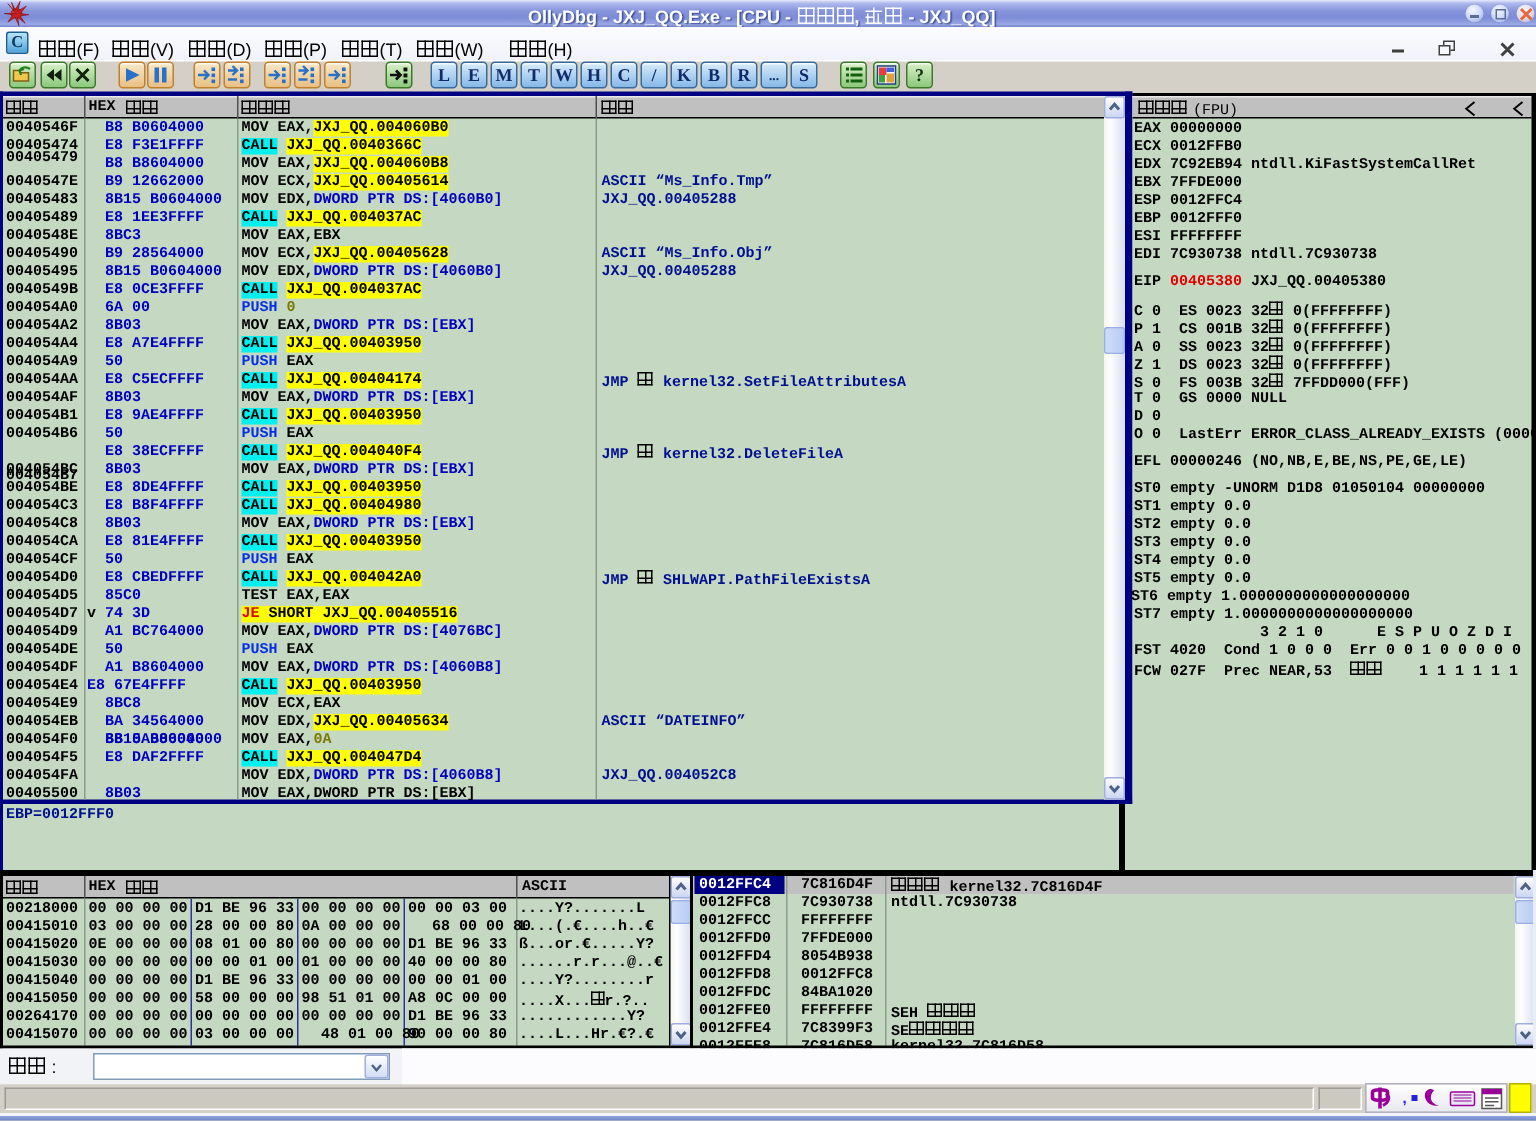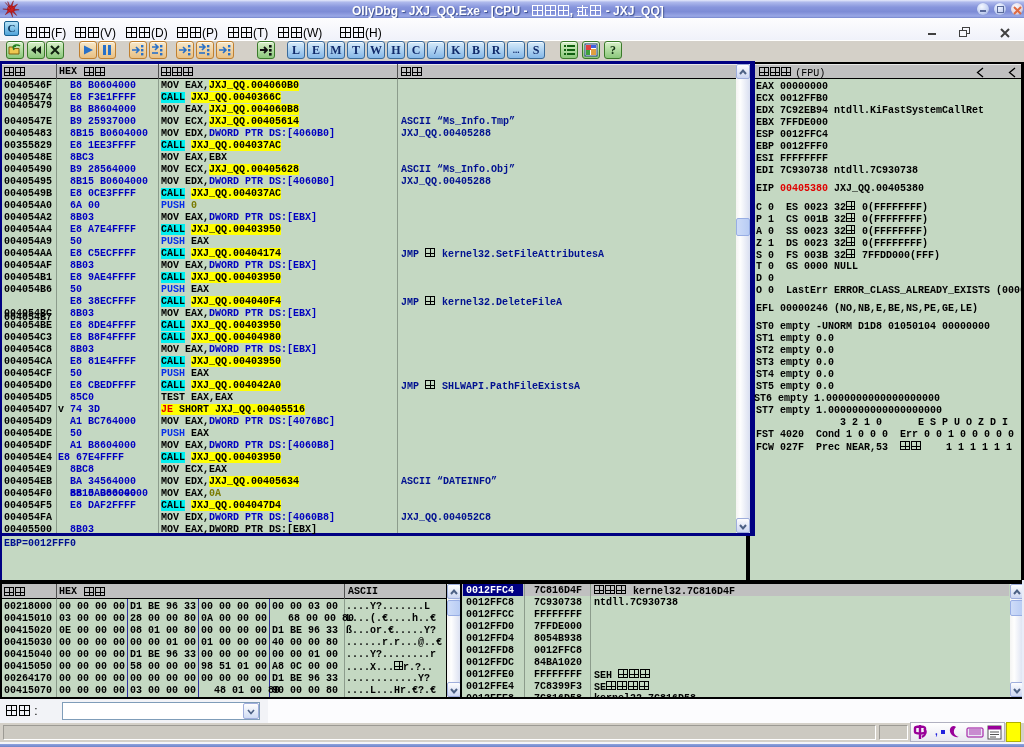--- a/index.html
+++ b/index.html
@@ -188,28 +188,28 @@
 <div class="r" style="left:4px;top:80px">0040546F</div>
 <div class="r b" style="left:70px;top:80px">B8 B0604000</div>
 <div class="r" style="left:161px;top:80px">MOV EAX,<span class="hy">JXJ_QQ.004060B0</span></div>
 <div class="r" style="left:4px;top:92px">00405474</div>
 <div class="r b" style="left:70px;top:92px">E8 F3E1FFFF</div>
 <div class="r" style="left:161px;top:92px"><span class="hc">CALL</span> <span class="hy">JXJ_QQ.0040366C</span></div>
 <div class="r" style="left:4px;top:100px">00405479</div>
 <div class="r b" style="left:70px;top:104px">B8 B8604000</div>
 <div class="r" style="left:161px;top:104px">MOV EAX,<span class="hy">JXJ_QQ.004060B8</span></div>
 <div class="r" style="left:4px;top:116px">0040547E</div>
-<div class="r b" style="left:70px;top:116px">B9 25937000</div>
+<div class="r b" style="left:70px;top:116px">B9 12662000</div>
 <div class="r" style="left:161px;top:116px">MOV ECX,<span class="hy">JXJ_QQ.00405614</span></div>
 <div class="r nv" style="left:401px;top:116px">ASCII “Ms_Info.Tmp”</div>
 <div class="r" style="left:4px;top:128px">00405483</div>
 <div class="r b" style="left:70px;top:128px">8B15 B0604000</div>
 <div class="r" style="left:161px;top:128px">MOV EDX,<span class="b">DWORD PTR DS:[4060B0]</span></div>
 <div class="r nv" style="left:401px;top:128px">JXJ_QQ.00405288</div>
-<div class="r" style="left:4px;top:140px">00355829</div>
+<div class="r" style="left:4px;top:140px">00405489</div>
 <div class="r b" style="left:70px;top:140px">E8 1EE3FFFF</div>
 <div class="r" style="left:161px;top:140px"><span class="hc">CALL</span> <span class="hy">JXJ_QQ.004037AC</span></div>
 <div class="r" style="left:4px;top:152px">0040548E</div>
 <div class="r b" style="left:70px;top:152px">8BC3</div>
 <div class="r" style="left:161px;top:152px">MOV EAX,EBX</div>
 <div class="r" style="left:4px;top:164px">00405490</div>
 <div class="r b" style="left:70px;top:164px">B9 28564000</div>
 <div class="r" style="left:161px;top:164px">MOV ECX,<span class="hy">JXJ_QQ.00405628</span></div>
 <div class="r nv" style="left:401px;top:164px">ASCII “Ms_Info.Obj”</div>
 <div class="r" style="left:4px;top:176px">00405495</div>

